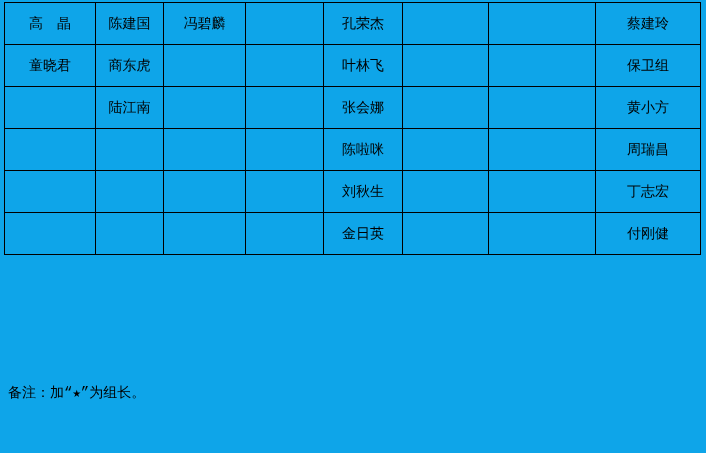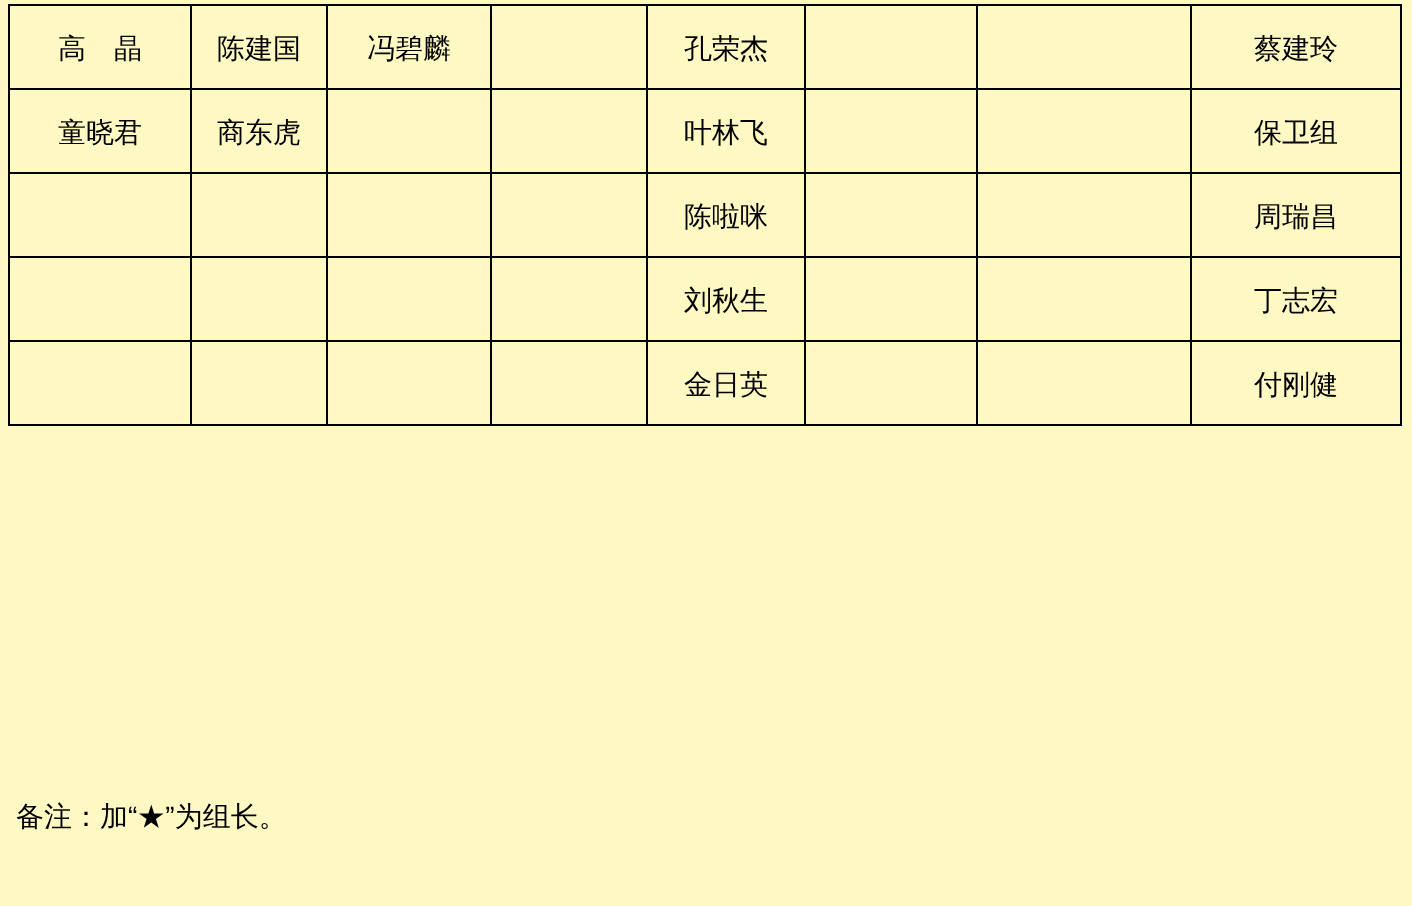--- a/index.html
+++ b/index.html
@@ -4,22 +4,22 @@
 <style>
   html, body {
     margin: 0;
     padding: 0;
     background: #ffffff;
   }
   .page {
     position: relative;
     width: 706px;
     height: 453px;
-    background: #fef9c3;
-    font-family: Liberation Sans, sans-serif;
+    background: #0ea5e9;
+    font-family: Liberation Mono, monospace;
     color: #000000;
     overflow: hidden;
   }
   table.roster {
     position: absolute;
     left: 4px;
     top: 2px;
     border-collapse: collapse;
     table-layout: fixed;
   }
@@ -30,21 +30,21 @@
     vertical-align: middle;
     font-size: 14px;
     line-height: 1;
     padding: 0;
     overflow: hidden;
     white-space: nowrap;
   }
   .note {
     position: absolute;
     left: 8px;
-    top: 400px;
+    top: 384px;
     margin: 0;
     font-size: 14px;
     color: #000000;
   }
 </style>
 </head>
 <body>
 
 <div class="page">
 
@@ -75,20 +75,30 @@
           <td>商东虎</td>
           <td></td>
           <td></td>
           <td>叶林飞</td>
           <td></td>
           <td></td>
           <td>保卫组</td>
         </tr>
         <tr>
           <td></td>
+          <td>陆江南</td>
+          <td></td>
+          <td></td>
+          <td>张会娜</td>
+          <td></td>
+          <td></td>
+          <td>黄小方</td>
+        </tr>
+        <tr>
+          <td></td>
           <td></td>
           <td></td>
           <td></td>
           <td>陈啦咪</td>
           <td></td>
           <td></td>
           <td>周瑞昌</td>
         </tr>
         <tr>
           <td></td>

